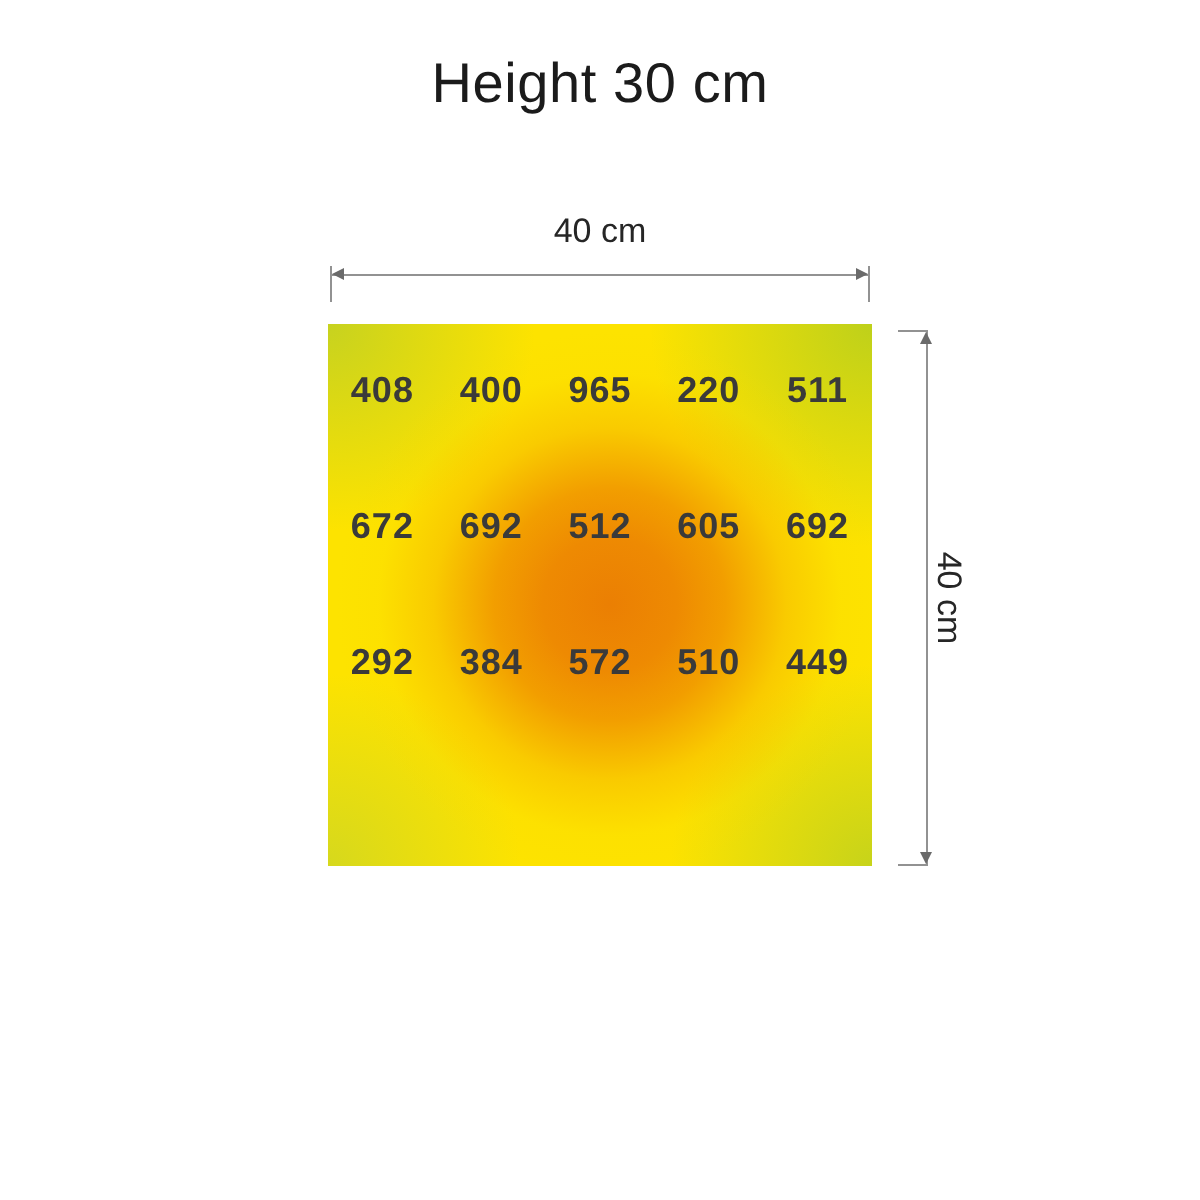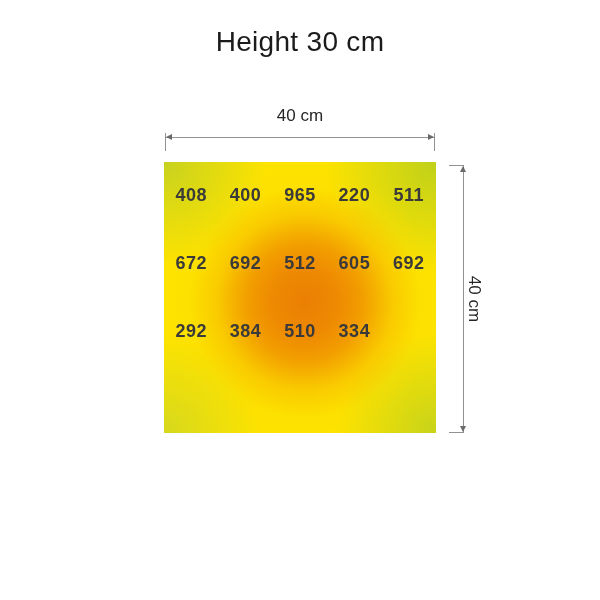--- a/index.html
+++ b/index.html
@@ -177,17 +177,18 @@
     <div class="cell">965</div>
     <div class="cell">220</div>
     <div class="cell">511</div>
     <div class="cell">672</div>
     <div class="cell">692</div>
     <div class="cell">512</div>
     <div class="cell">605</div>
     <div class="cell">692</div>
     <div class="cell">292</div>
     <div class="cell">384</div>
+    <div class="cell">572</div>
     <div class="cell">510</div>
-    <div class="cell">334</div>
+    <div class="cell">449</div>
   </div>
 
 </div>
 
 </body></html>

